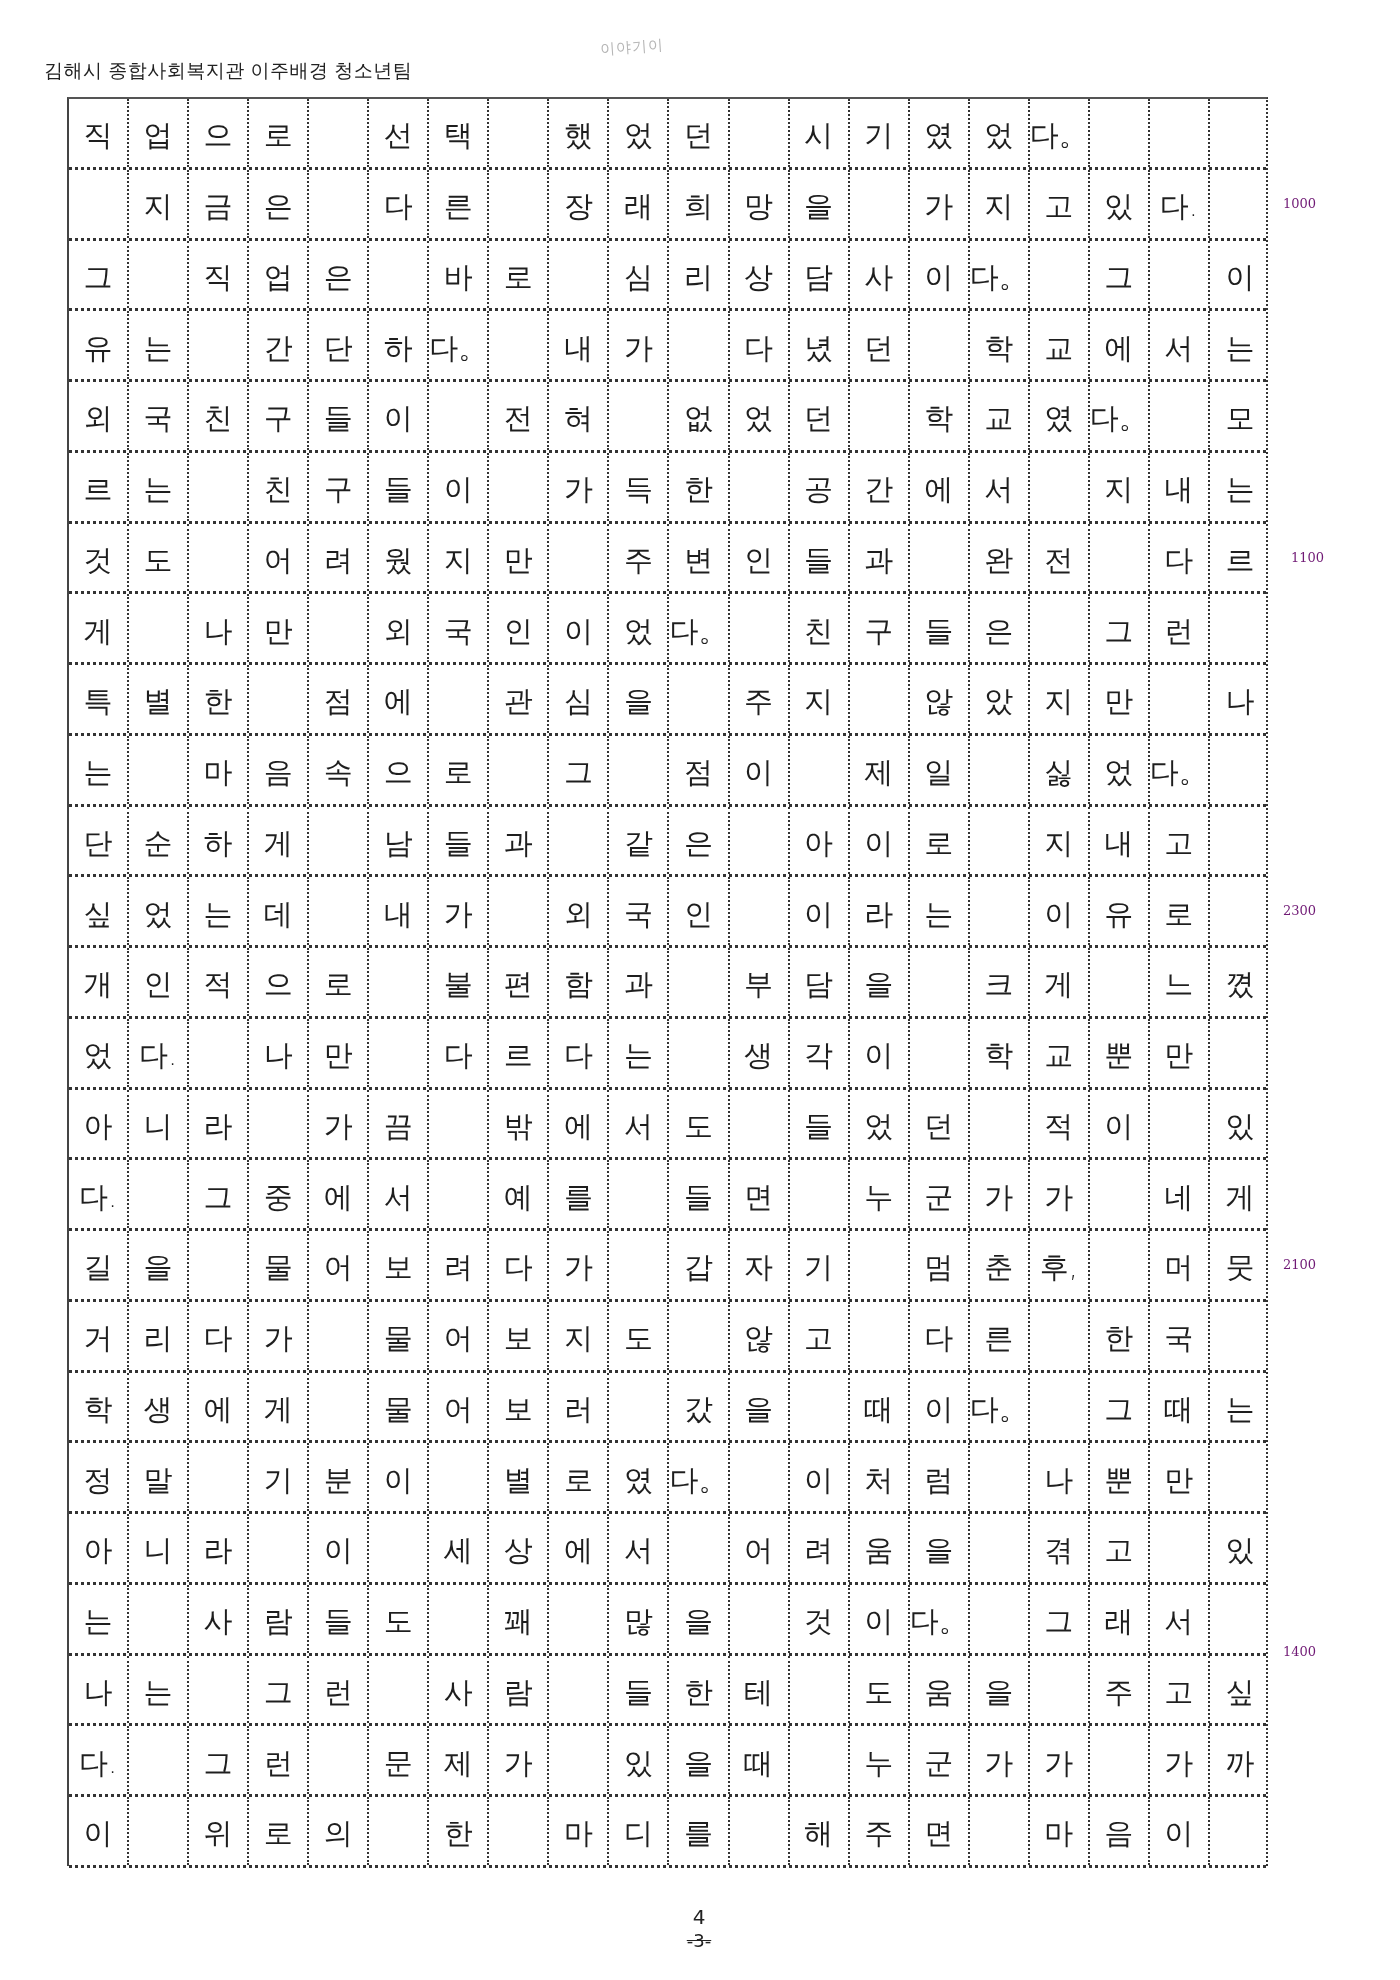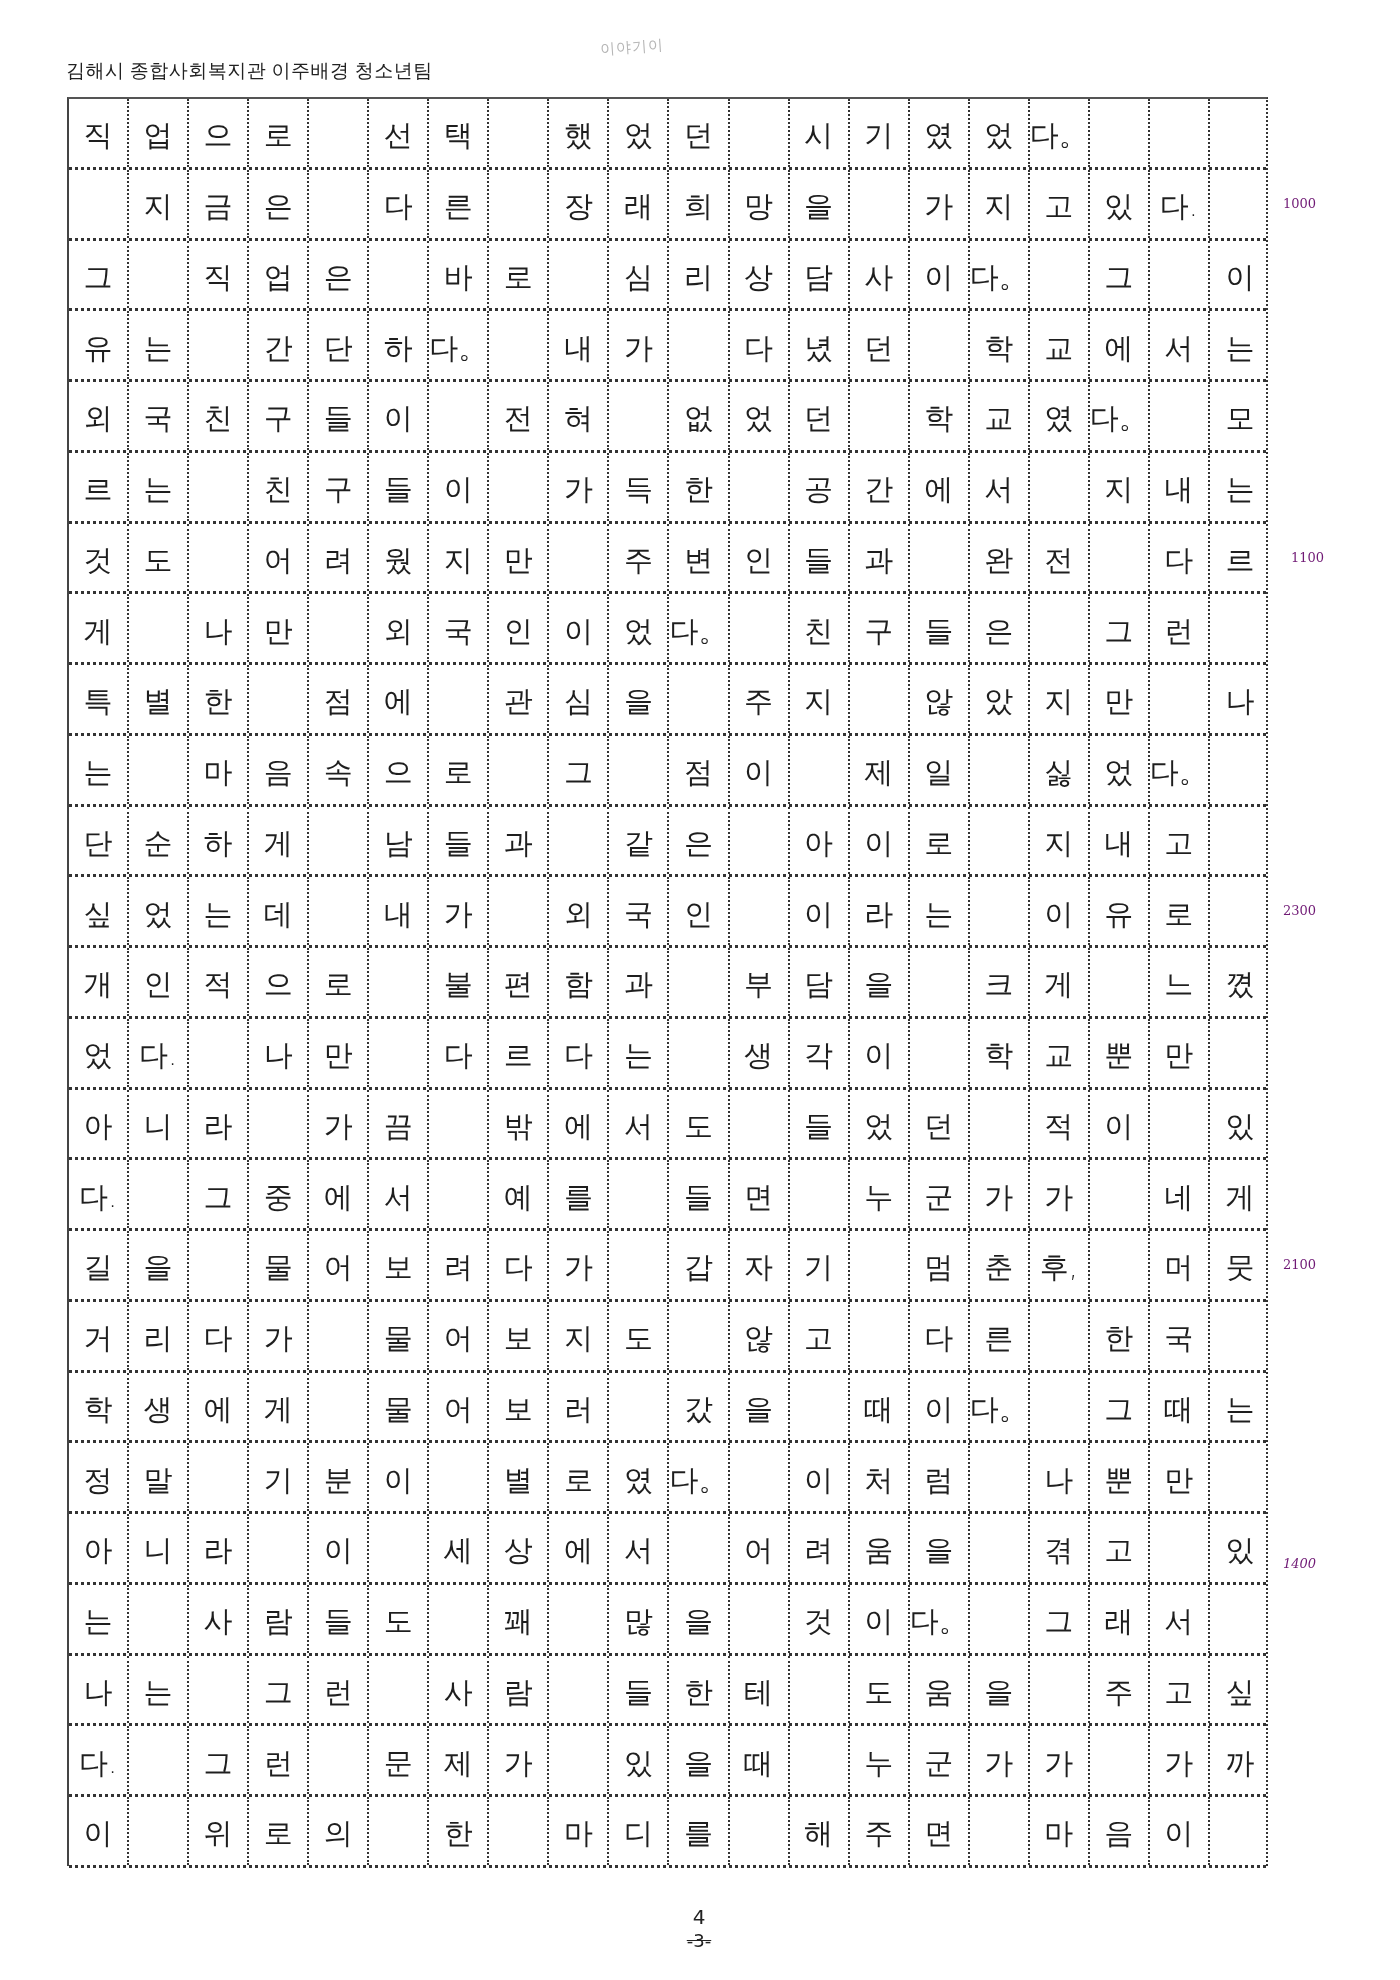--- a/index.html
+++ b/index.html
@@ -2,22 +2,22 @@
 <html><head>
 <meta charset="utf-8">
 <style>
   html, body { margin: 0; padding: 0; }
   body {
     width: 1400px; height: 1980px; background: #ffffff; position: relative;
     font-family: "DejaVu Sans", sans-serif; color: #222;
     overflow: hidden;
   }
   .header-title {
-    position: absolute; left: 66px; top: 58px;
-    font-family: Liberation Serif, serif; font-size: 19px; color: #222;
+    position: absolute; left: 44px; top: 58px;
+    font-family: Liberation Sans, sans-serif; font-size: 19px; color: #222;
     letter-spacing: 0.5px;
   }
   .pencil-note {
     position: absolute; left: 600px; top: 38px;
     font-family: "DejaVu Sans", sans-serif; font-size: 15px; color: #b5b5b5;
     transform: rotate(-4deg); letter-spacing: 1px;
   }
   .grid {
     position: absolute; left: 67px; top: 97px;
     width: 1201px; height: 1769px;
@@ -611,17 +611,17 @@
       <div class="cell">이</div>
       <div class="cell"></div>
     </div>
   </div>
 
 <div id="margins">
     <div class="margin-num" style="top: 195.76px;">1000</div>
     <div class="margin-num" style="top: 549.56px; margin-left: 8px;">1100</div>
     <div class="margin-num" style="top: 903.36px;">2300</div>
     <div class="margin-num" style="top: 1257.16px;">2100</div>
-    <div class="margin-num" style="top: 1556px; font-style: italic;">1400</div>
+    <div class="margin-num" style="top: 1644px;">1400</div>
   </div>
 
 <div class="page-num">4</div>
 <div class="page-num-old">-3-</div>
 
 </body></html>

